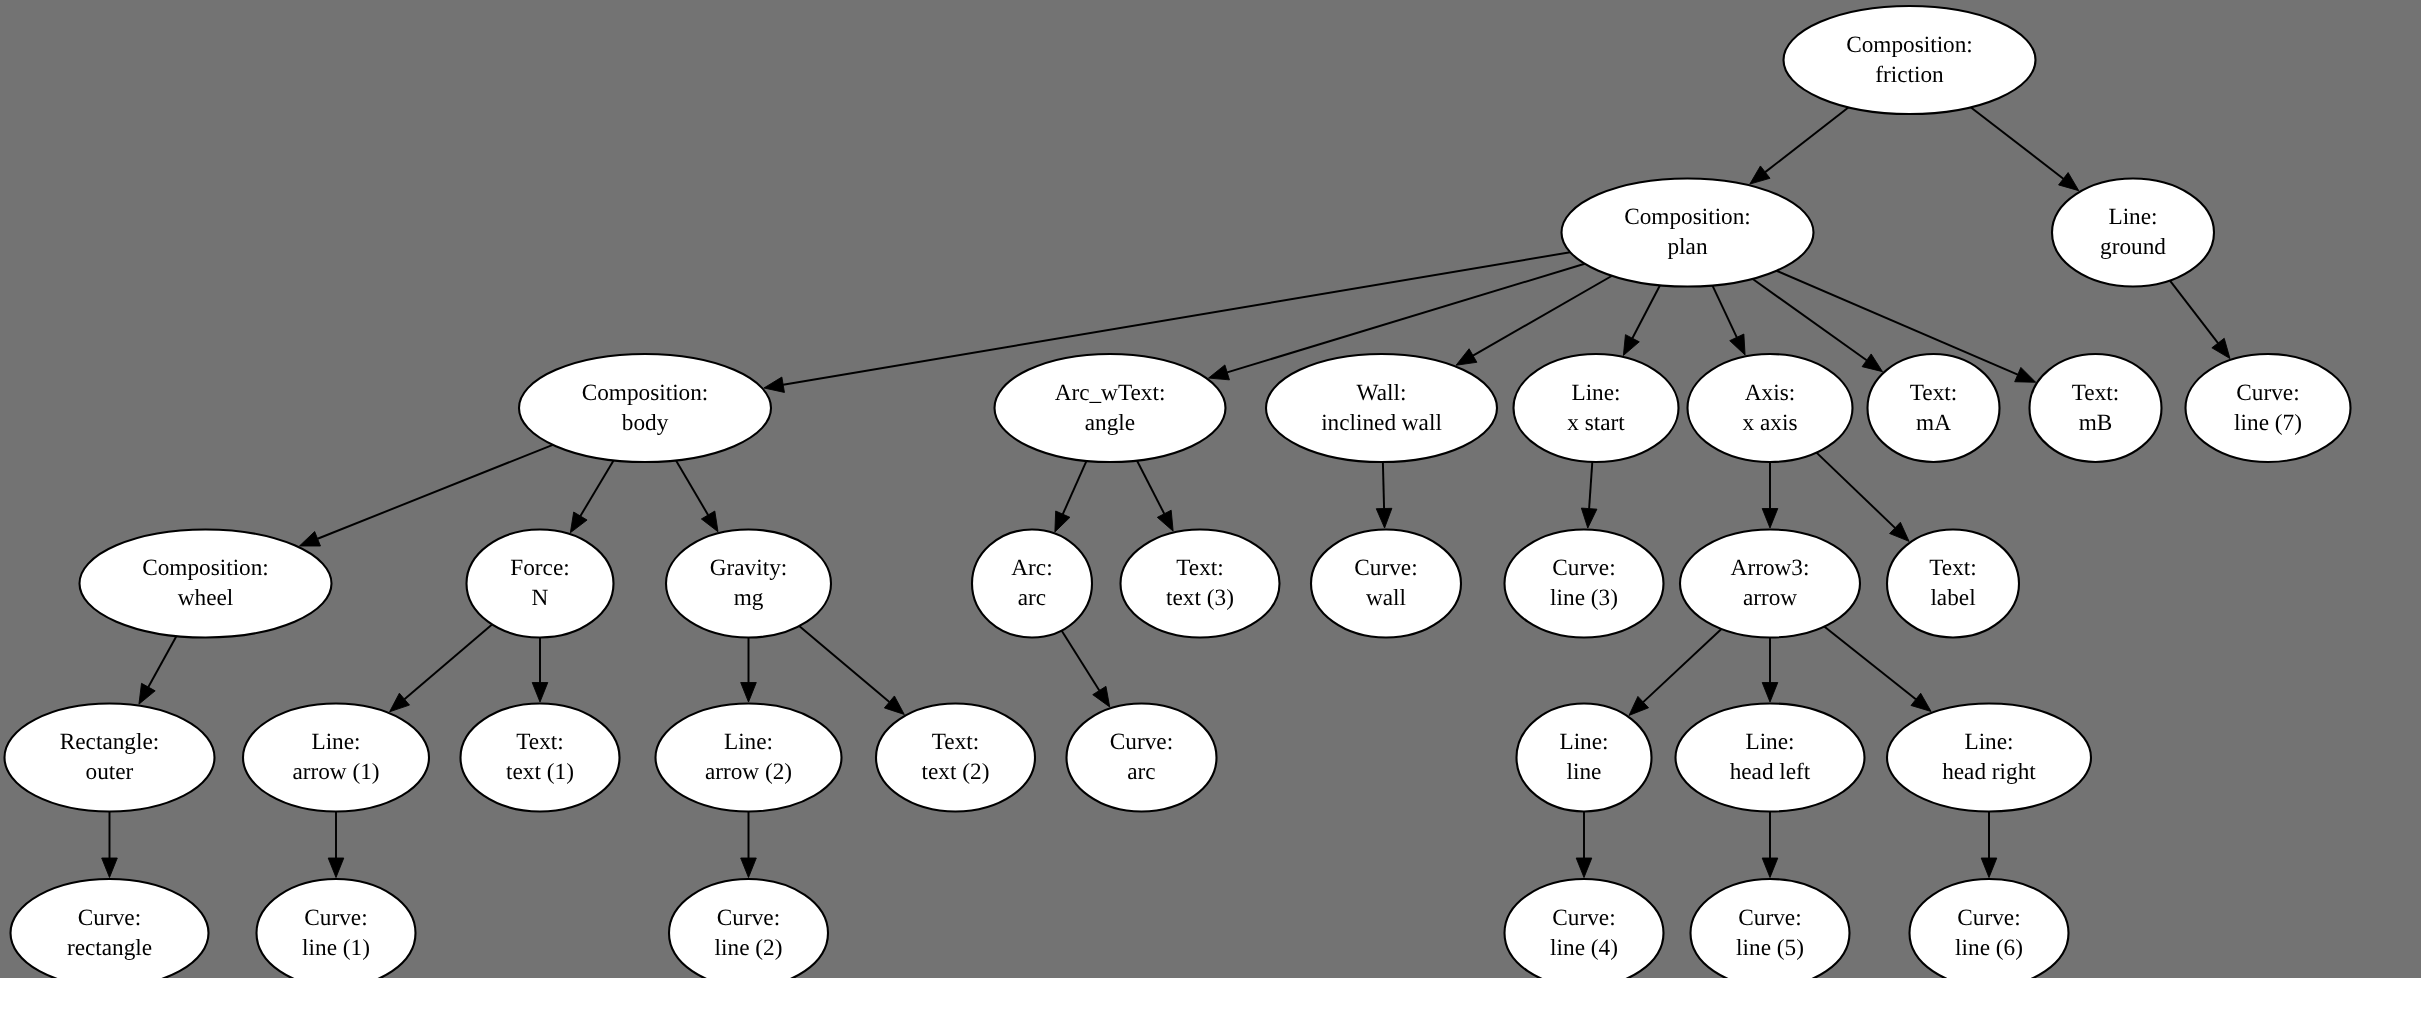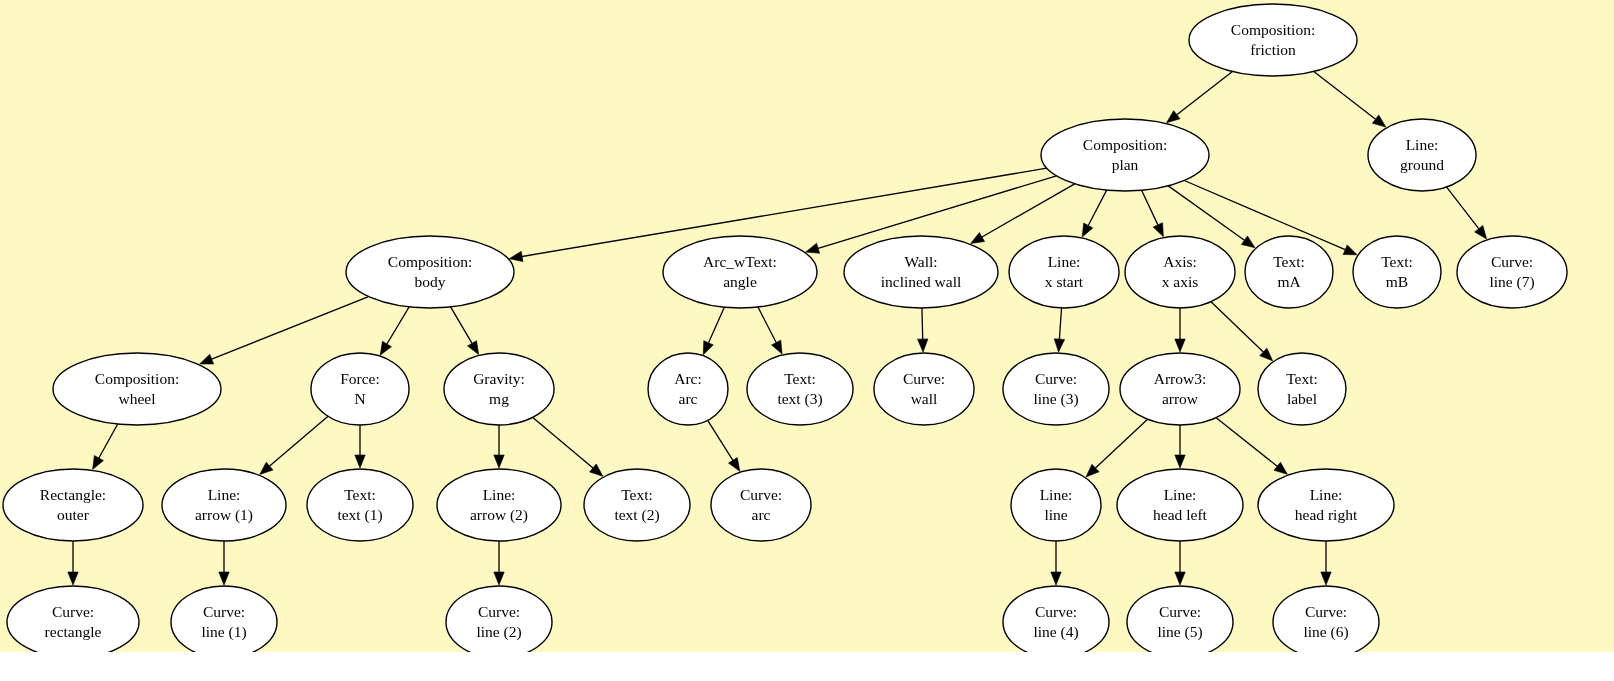--- a/index.html
+++ b/index.html
@@ -4,21 +4,21 @@
 <style>
   html, body {
     margin: 0;
     padding: 0;
     background: #ffffff;
   }
   #graph-root {
     position: relative;
     width: 1614px;
     height: 652px;
-    background: #fef9c3;
+    background: #737373;
     overflow: hidden;
   }
   svg#graph-canvas {
     display: block;
     width: 1614px;
     height: 681px;
     font-family: "Liberation Serif", "DejaVu Serif", serif;
   }
   .node-ellipse {
     fill: #ffffff;

